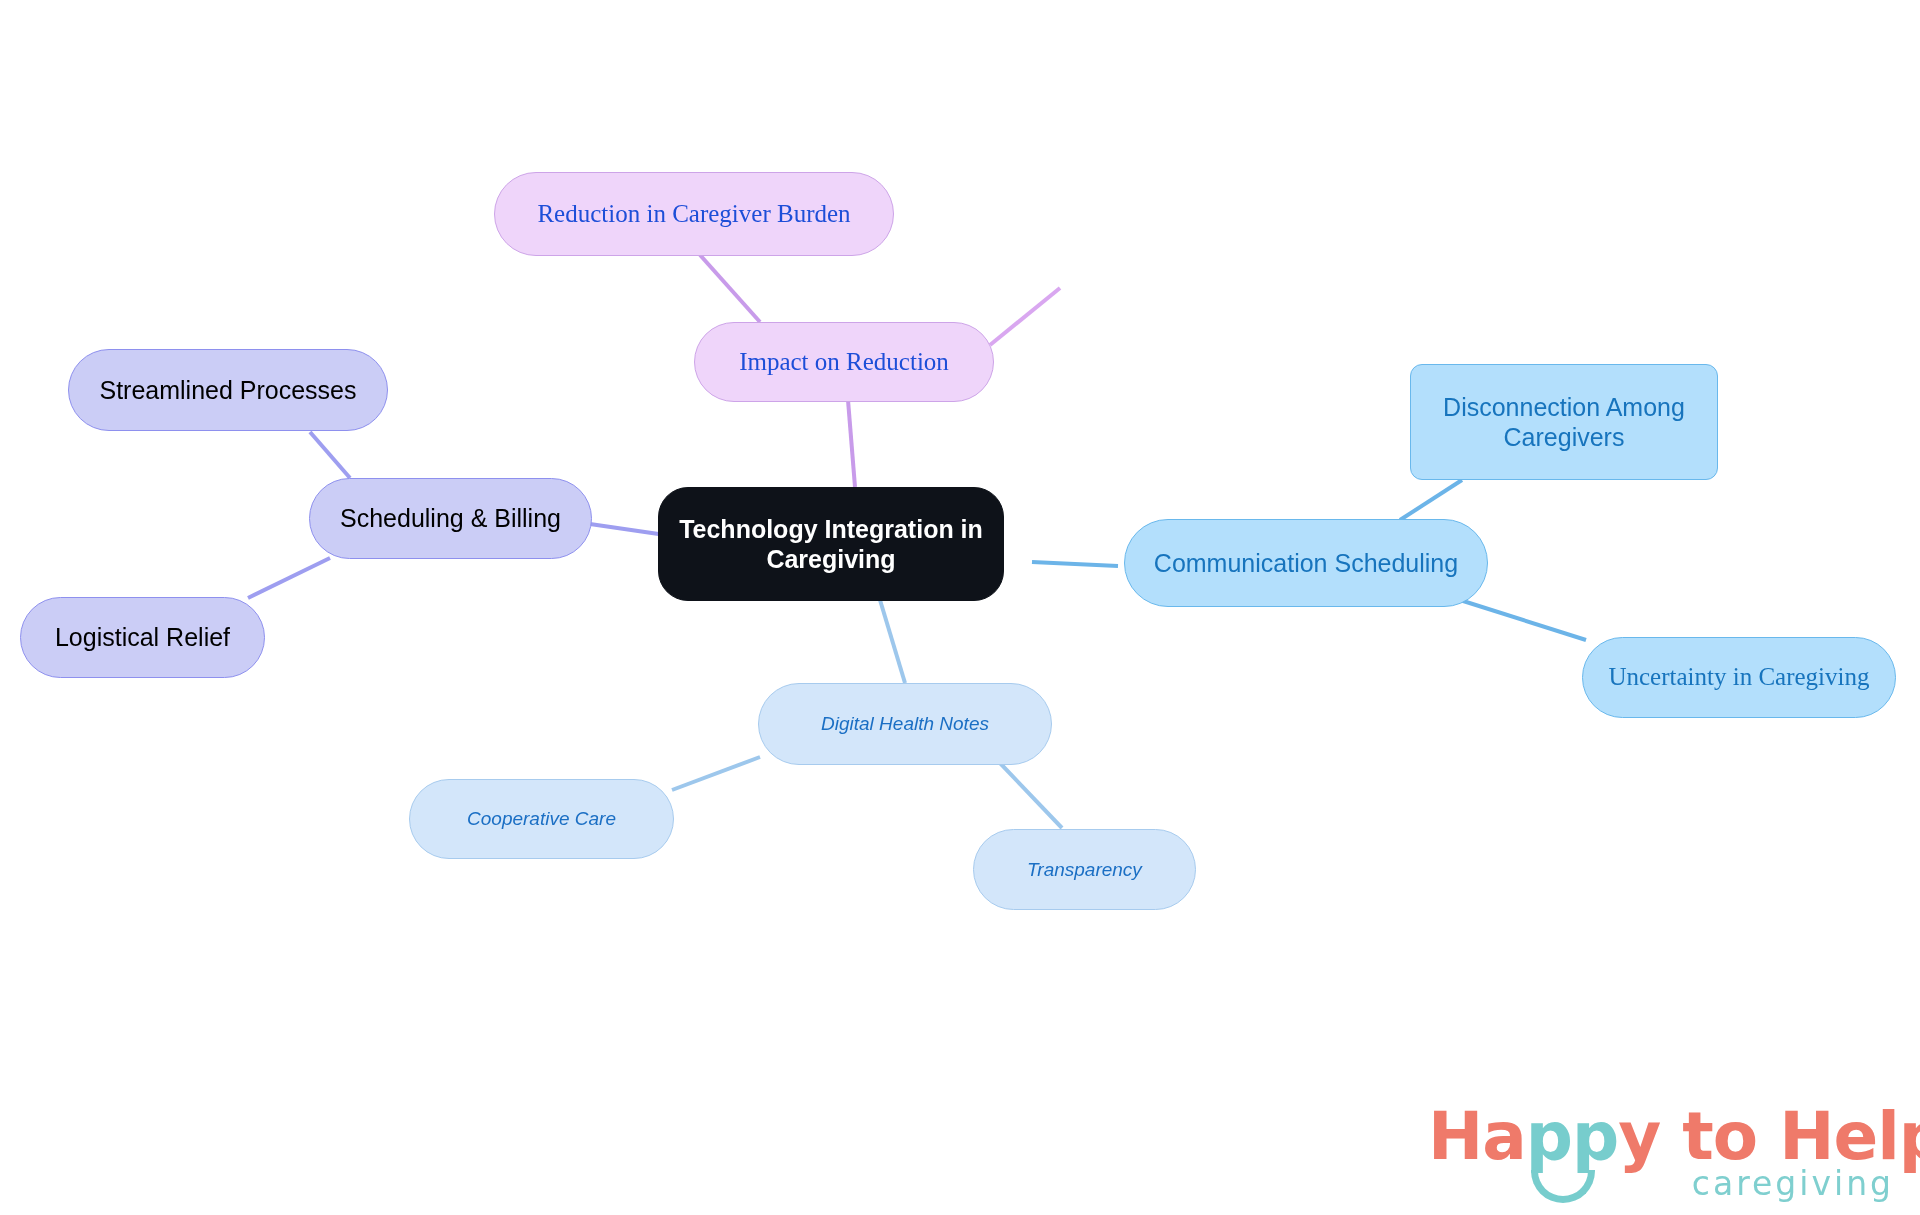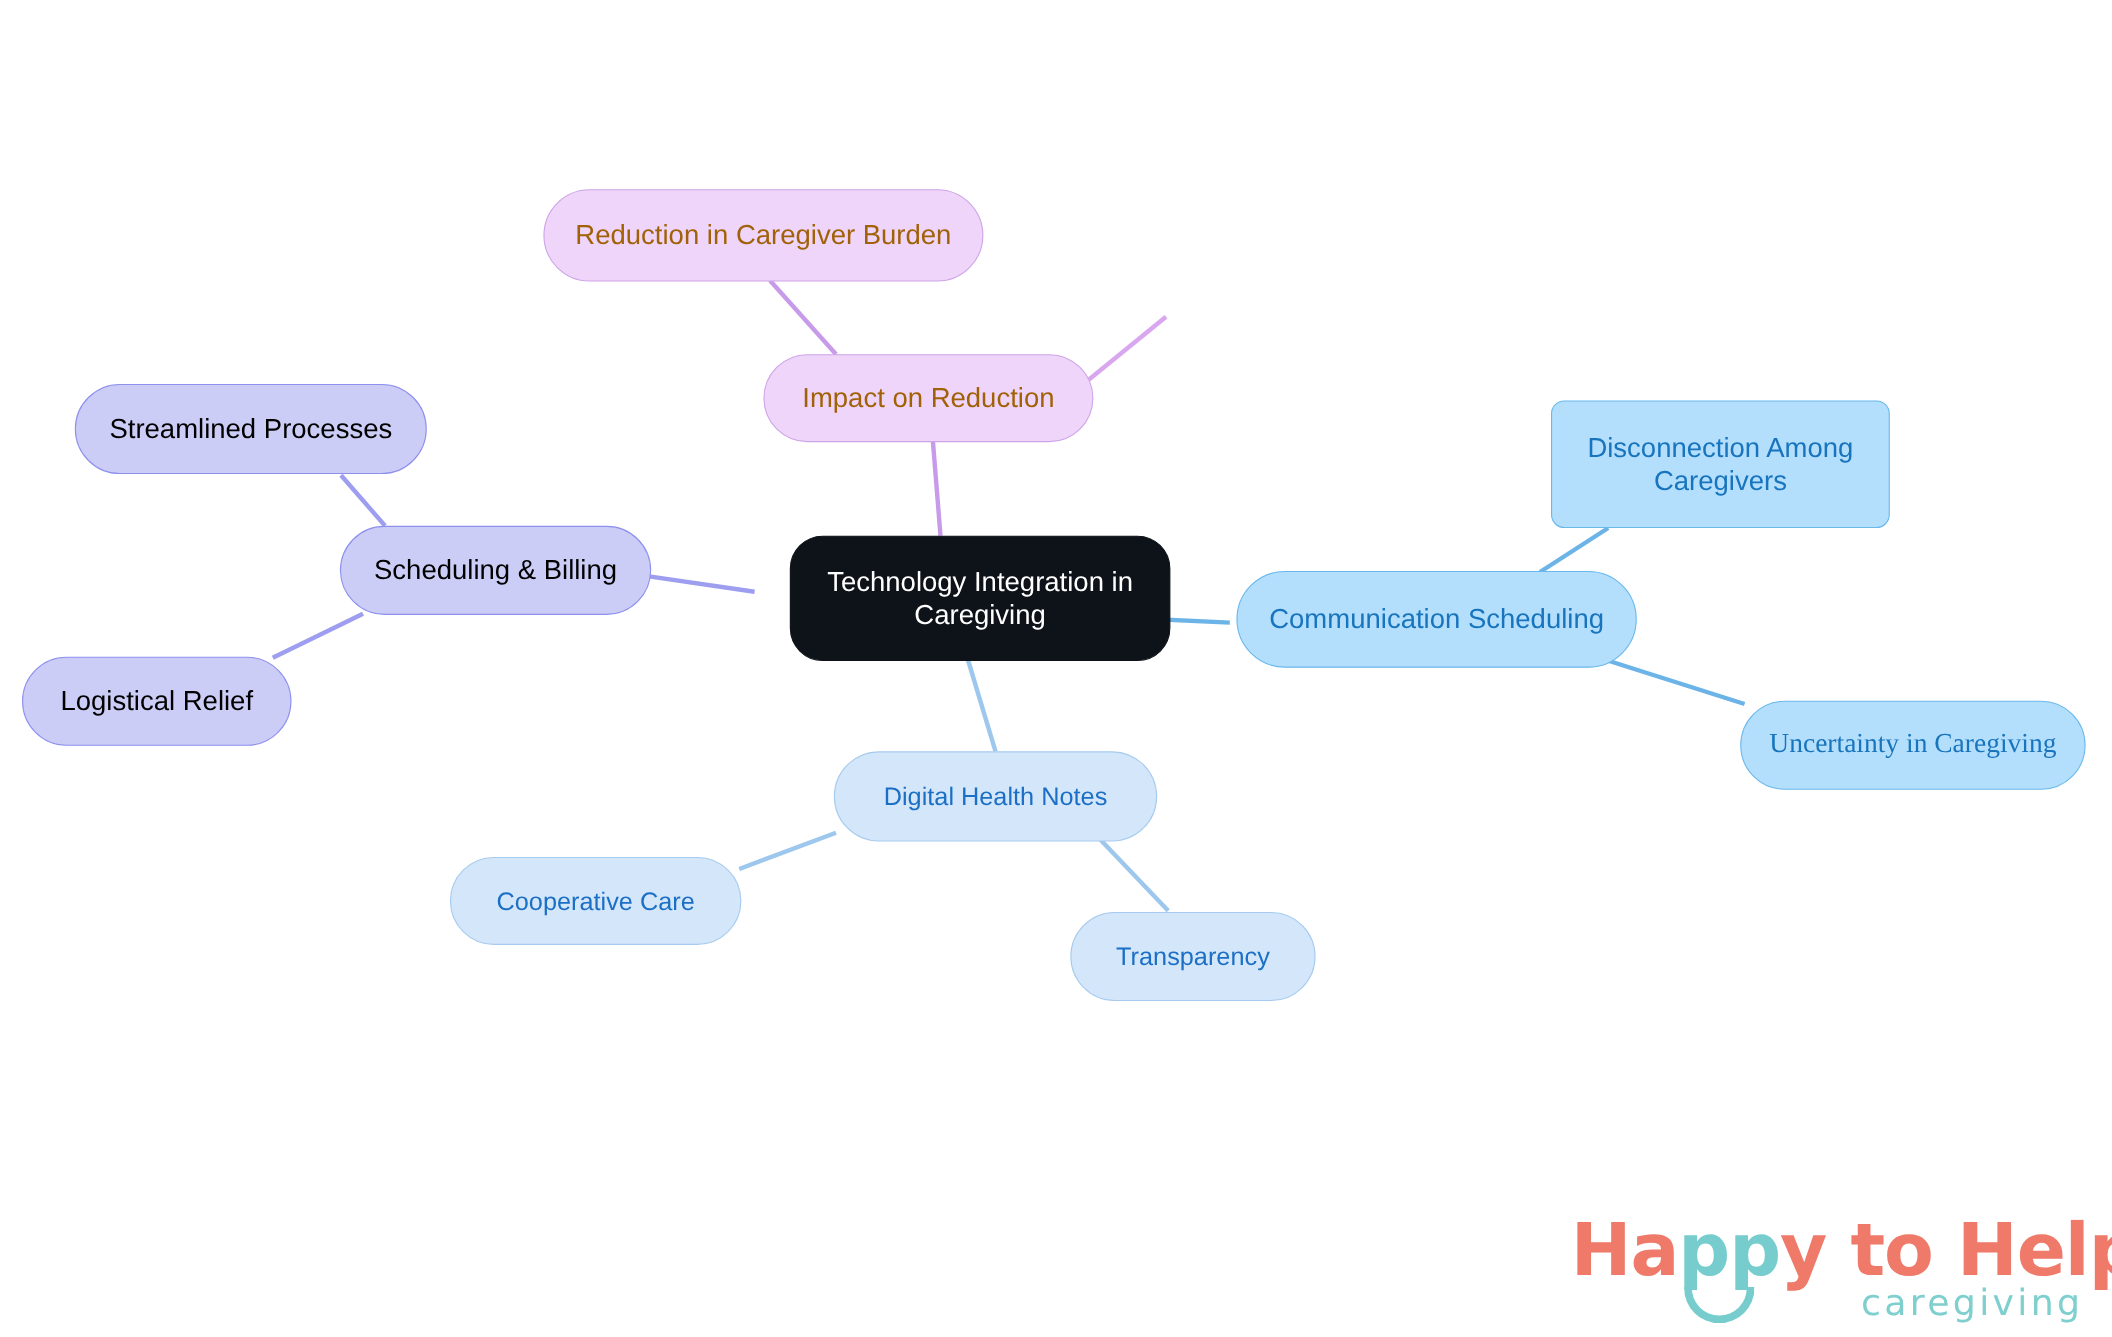--- a/index.html
+++ b/index.html
@@ -45,40 +45,42 @@
   .node-root {
     background: #0e1219;
     border-color: #0e1219;
     color: #ffffff;
     font-size: 25px;
     border-radius: 30px;
   }
   .node-purple {
     background: #efd5fa;
     border-color: #cda4e8;
-    color: #a16207;
+    color: #1d4ed8;
     font-size: 25px;
+    font-family: Liberation Serif, serif;
   }
   .node-periwinkle {
     background: #cbcdf6;
     border-color: #8e90ee;
     color: #000000;
     font-size: 25px;
   }
   .node-blue {
     background: #b3dffc;
     border-color: #69b8ec;
     color: #1774bd;
     font-size: 25px;
   }
   .node-lightblue {
     background: #d3e6fa;
     border-color: #a7cbee;
     color: #1b6fc4;
-    font-size: 23px;
+    font-size: 19px;
+    font-style: italic;
   }
 
   
   #logo {
     position: absolute;
     left: 1428px;
     top: 1098px;
     width: 470px;
     height: 108px;
   }
@@ -141,21 +143,21 @@
 
     <path d="M 1460 600 L 1586 640" stroke="#6cb4e8" stroke-width="4" fill="none"></path>
 
     <path d="M 880 600 L 905 683" stroke="#9dc7ec" stroke-width="4" fill="none"></path>
 
     <path d="M 760 757 L 672 790" stroke="#9dc7ec" stroke-width="4" fill="none"></path>
 
     <path d="M 1000 763 L 1062 828" stroke="#9dc7ec" stroke-width="4" fill="none"></path>
   </svg>
 
-  <div class="node node-root" style="left:718px; top:487px; width:346px; height:114px;">Technology Integration in
+  <div class="node node-root" style="left:658px; top:487px; width:346px; height:114px;font-weight:bold;">Technology Integration in
 Caregiving</div>
 
   <div class="node node-purple" style="left:494px; top:172px; width:400px; height:84px;">Reduction in Caregiver Burden</div>
 
 
   <div class="node node-purple" style="left:694px; top:322px; width:300px; height:80px;">Impact on Reduction</div>
 
   <div class="node node-periwinkle" style="left:68px; top:349px; width:320px; height:82px;">Streamlined Processes</div>
 
   <div class="node node-periwinkle" style="left:309px; top:478px; width:283px; height:81px;">Scheduling &amp; Billing</div>

